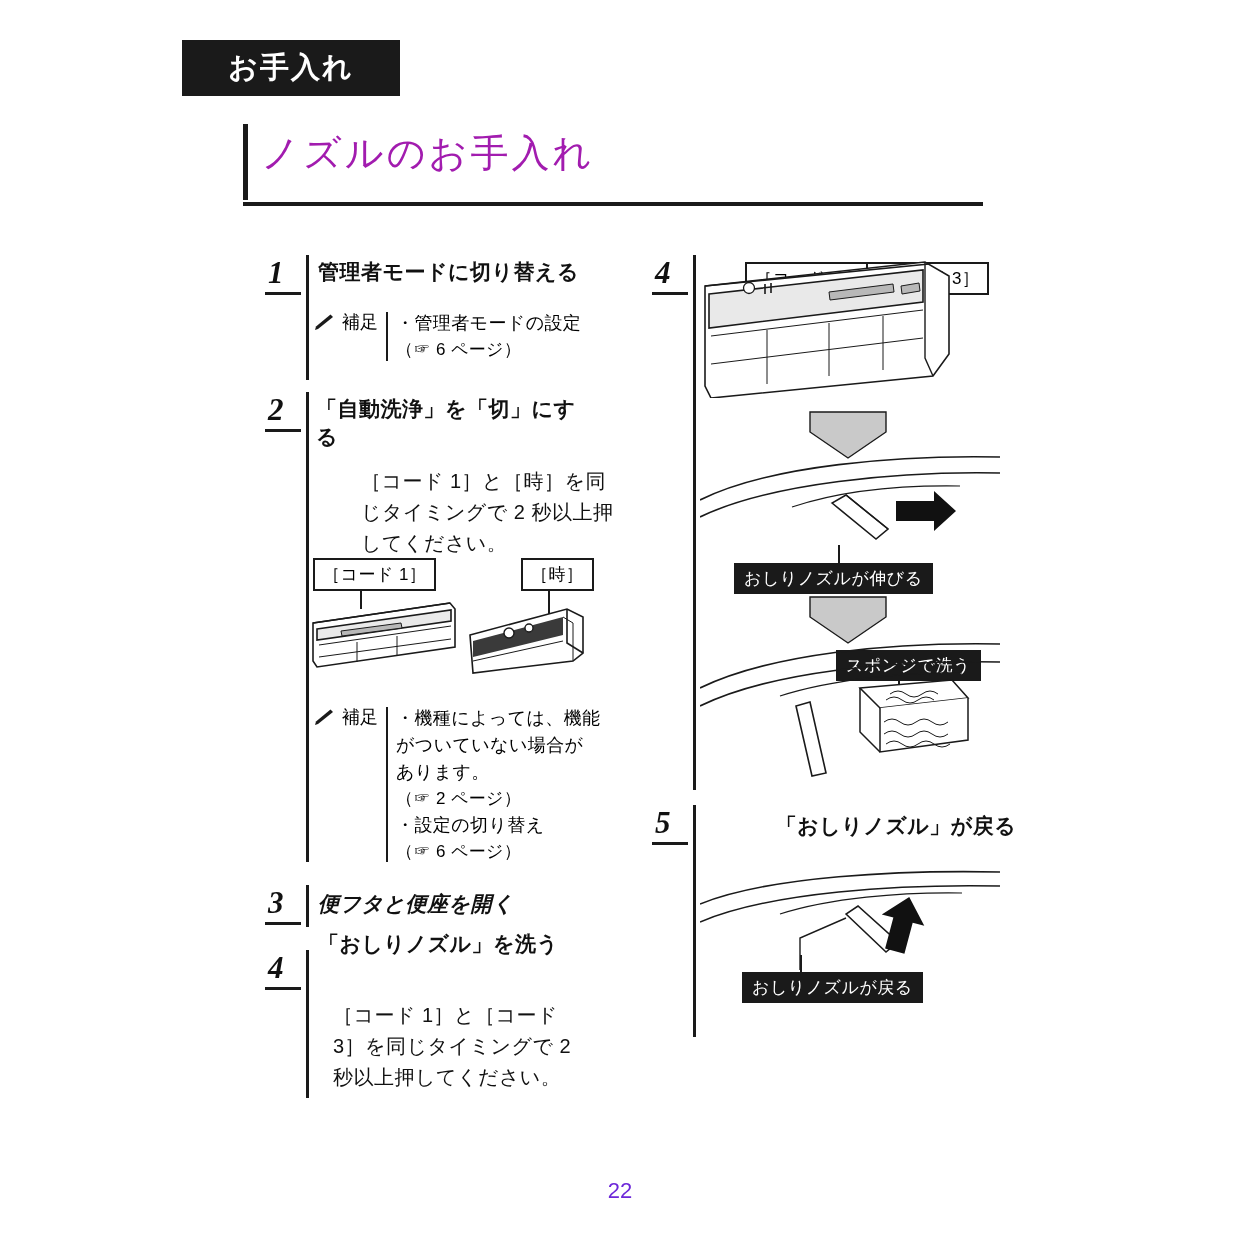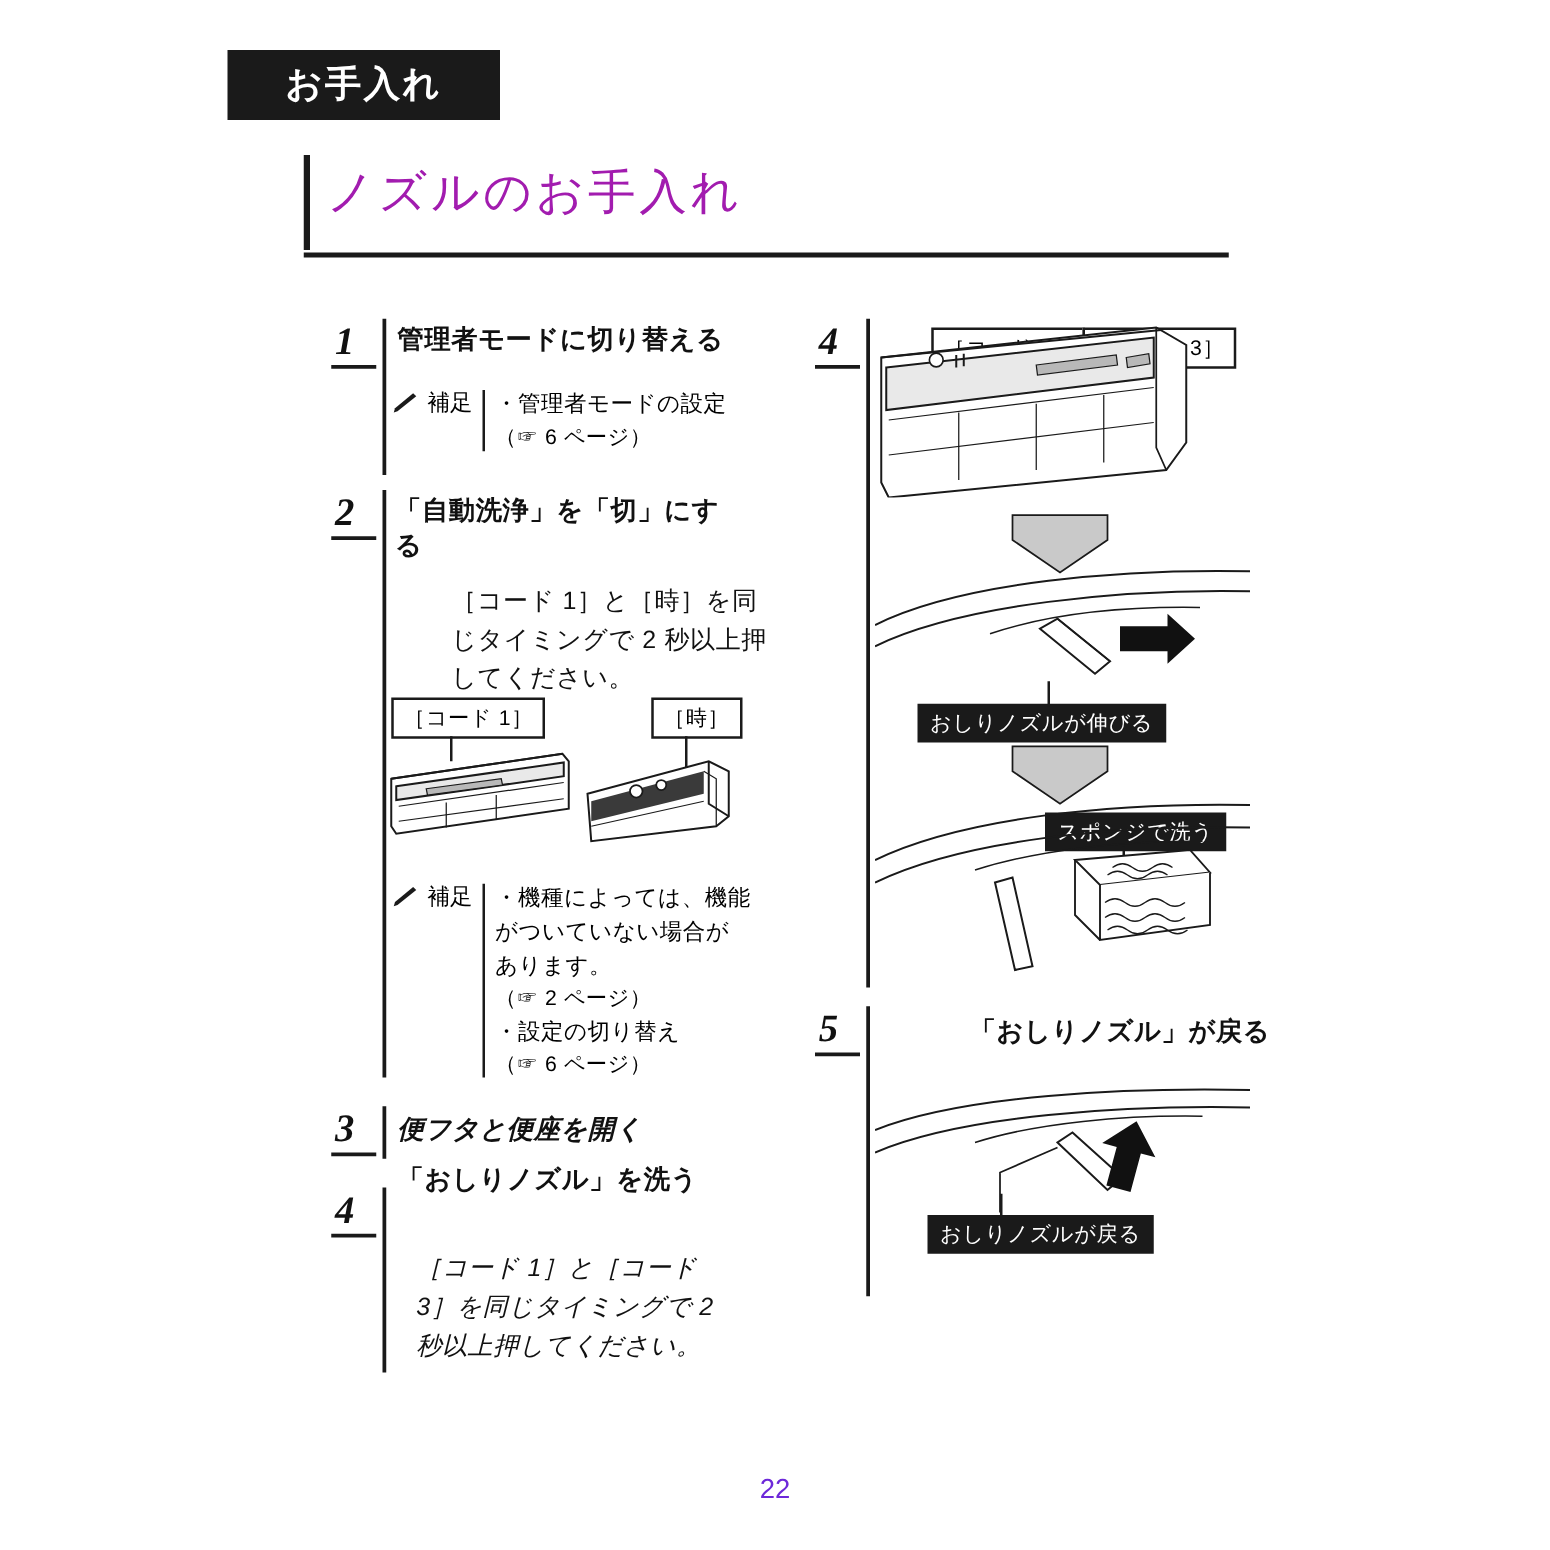--- a/index.html
+++ b/index.html
@@ -259,21 +259,21 @@
 
   <div class="step-num" style="left:268px; top:885px;">3</div>
   <div class="step-num-rule" style="left:265px; top:922px; width:36px;"></div>
   <div class="col-rule" style="left:306px; top:885px; height:42px;"></div>
   <div class="step-title" style="left:318px; top:890px; width:300px;font-style:italic;">便フタと便座を開く</div>
 
   <div class="step-num" style="left:268px; top:950px;">4</div>
   <div class="step-num-rule" style="left:265px; top:987px; width:36px;"></div>
   <div class="col-rule" style="left:306px; top:950px; height:148px;"></div>
   <div class="step-title" style="left:318px; top:930px; width:300px;">「おしりノズル」を洗う</div>
-  <div class="step-body" style="left:333px; top:1000px; width:258px;font-style:italic;">［コード 1］と［コード 3］を同じタイミングで 2 秒以上押してください。</div>
+  <div class="step-body" style="left:333px; top:1000px; width:258px;">［コード 1］と［コード 3］を同じタイミングで 2 秒以上押してください。</div>
 
   <div class="step-num" style="left:655px; top:255px;">4</div>
   <div class="step-num-rule" style="left:652px; top:292px; width:36px;"></div>
   <div class="col-rule" style="left:693px; top:255px; height:535px;"></div>
 
   <div class="callout" style="left:745px; top:262px;">［コード 1］</div>
   <div class="leader" style="left:795px; top:293px; width:2px; height:26px;"></div>
   <div class="callout" style="left:866px; top:262px;">［コード 3］</div>
   <div class="leader" style="left:890px; top:293px; width:2px; height:26px;"></div>
 

